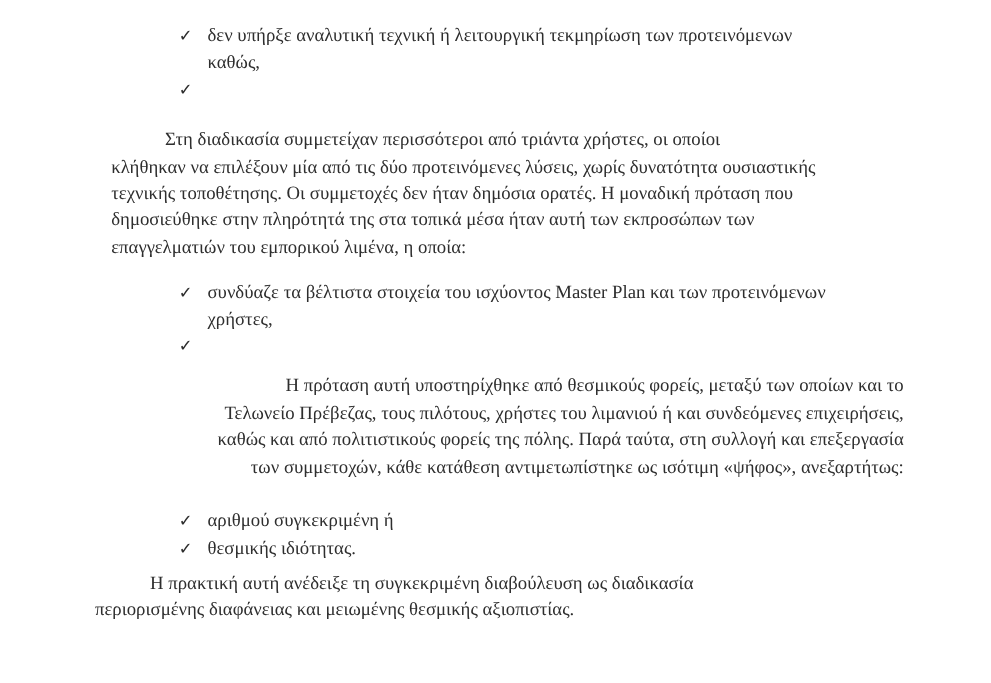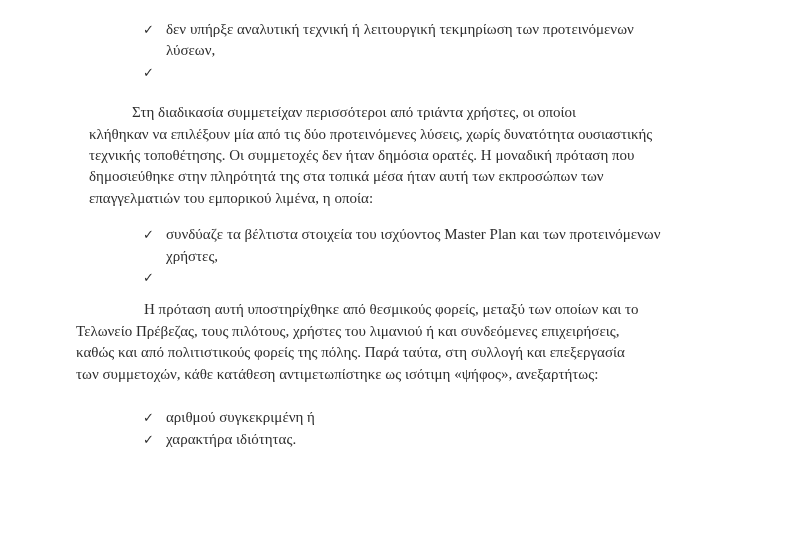--- a/index.html
+++ b/index.html
@@ -41,39 +41,39 @@
   }
   .check-text {
     white-space: pre;
   }
   
   .para {
     margin: 0;
     white-space: pre;
   }
   .para-1 { margin-left: 13px; text-indent: 43px; }
-  .para-2 { margin-left: 0;   text-indent: 68px; }
+  .para-2 { margin-left: 0;   text-indent: 68px; text-align: right; }
   .para-3 { margin-left: 0;   text-indent: 44px; }
   
   .mb-19 { margin-bottom: 19px; }
   .mb-15 { margin-bottom: 15px; }
   .mb-11 { margin-bottom: 11px; }
   .mb-22 { margin-bottom: 22px; }
   .mb-7  { margin-bottom: 7px; }
 </style>
 </head>
 <body>
 
 <div class="page">
 
   <ul class="checklist mb-19">
     <li class="check-item">
       <span class="check">✓</span>
       <span class="check-text">δεν υπήρξε αναλυτική τεχνική ή λειτουργική τεκμηρίωση των προτεινόμενων
-λύσεων,</span>
+καθώς,</span>
     </li>
     <li class="check-item">
       <span class="check">✓</span>
     </li>
   </ul>
 
   <p class="para para-1 mb-15">Στη διαδικασία συμμετείχαν περισσότεροι από τριάντα χρήστες, οι οποίοι
 κλήθηκαν να επιλέξουν μία από τις δύο προτεινόμενες λύσεις, χωρίς δυνατότητα ουσιαστικής
 τεχνικής τοποθέτησης. Οι συμμετοχές δεν ήταν δημόσια ορατές. Η μοναδική πρόταση που
 δημοσιεύθηκε στην πληρότητά της στα τοπικά μέσα ήταν αυτή των εκπροσώπων των
@@ -95,18 +95,20 @@
 καθώς και από πολιτιστικούς φορείς της πόλης. Παρά ταύτα, στη συλλογή και επεξεργασία
 των συμμετοχών, κάθε κατάθεση αντιμετωπίστηκε ως ισότιμη «ψήφος», ανεξαρτήτως:</p>
 
   <ul class="checklist mb-7">
     <li class="check-item">
       <span class="check">✓</span>
       <span class="check-text">αριθμού συγκεκριμένη ή</span>
     </li>
     <li class="check-item">
       <span class="check">✓</span>
-      <span class="check-text">χαρακτήρα ιδιότητας.</span>
+      <span class="check-text">θεσμικής ιδιότητας.</span>
     </li>
   </ul>
 
+  <p class="para para-3">Η πρακτική αυτή ανέδειξε τη συγκεκριμένη διαβούλευση ως διαδικασία
+περιορισμένης διαφάνειας και μειωμένης θεσμικής αξιοπιστίας.</p>
 
 </div>
 
 </body></html>

